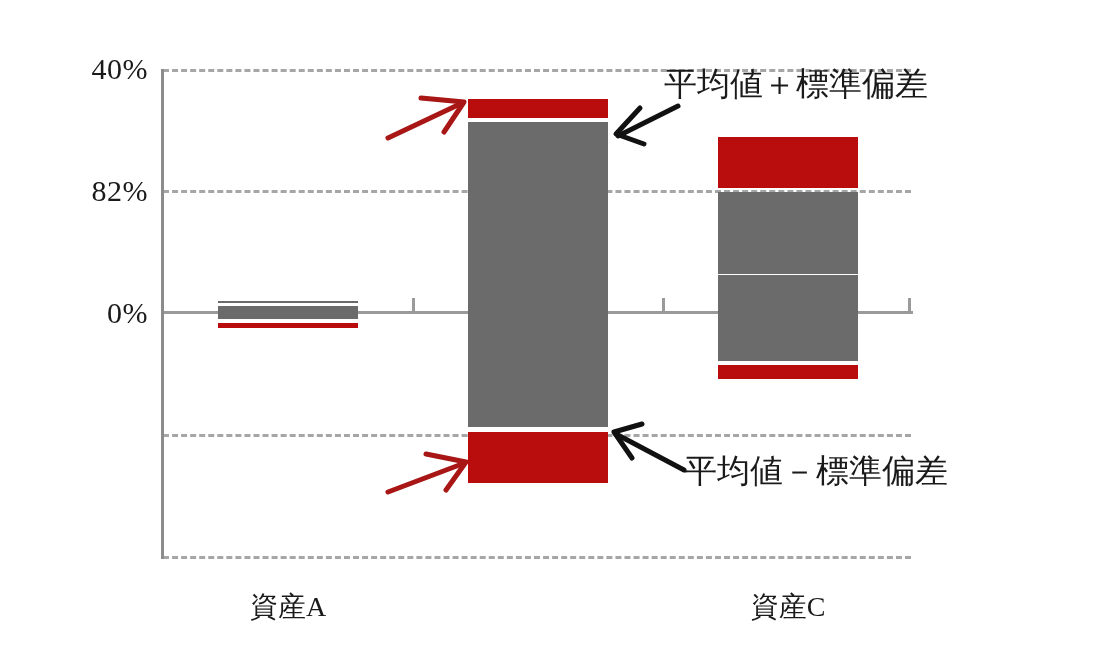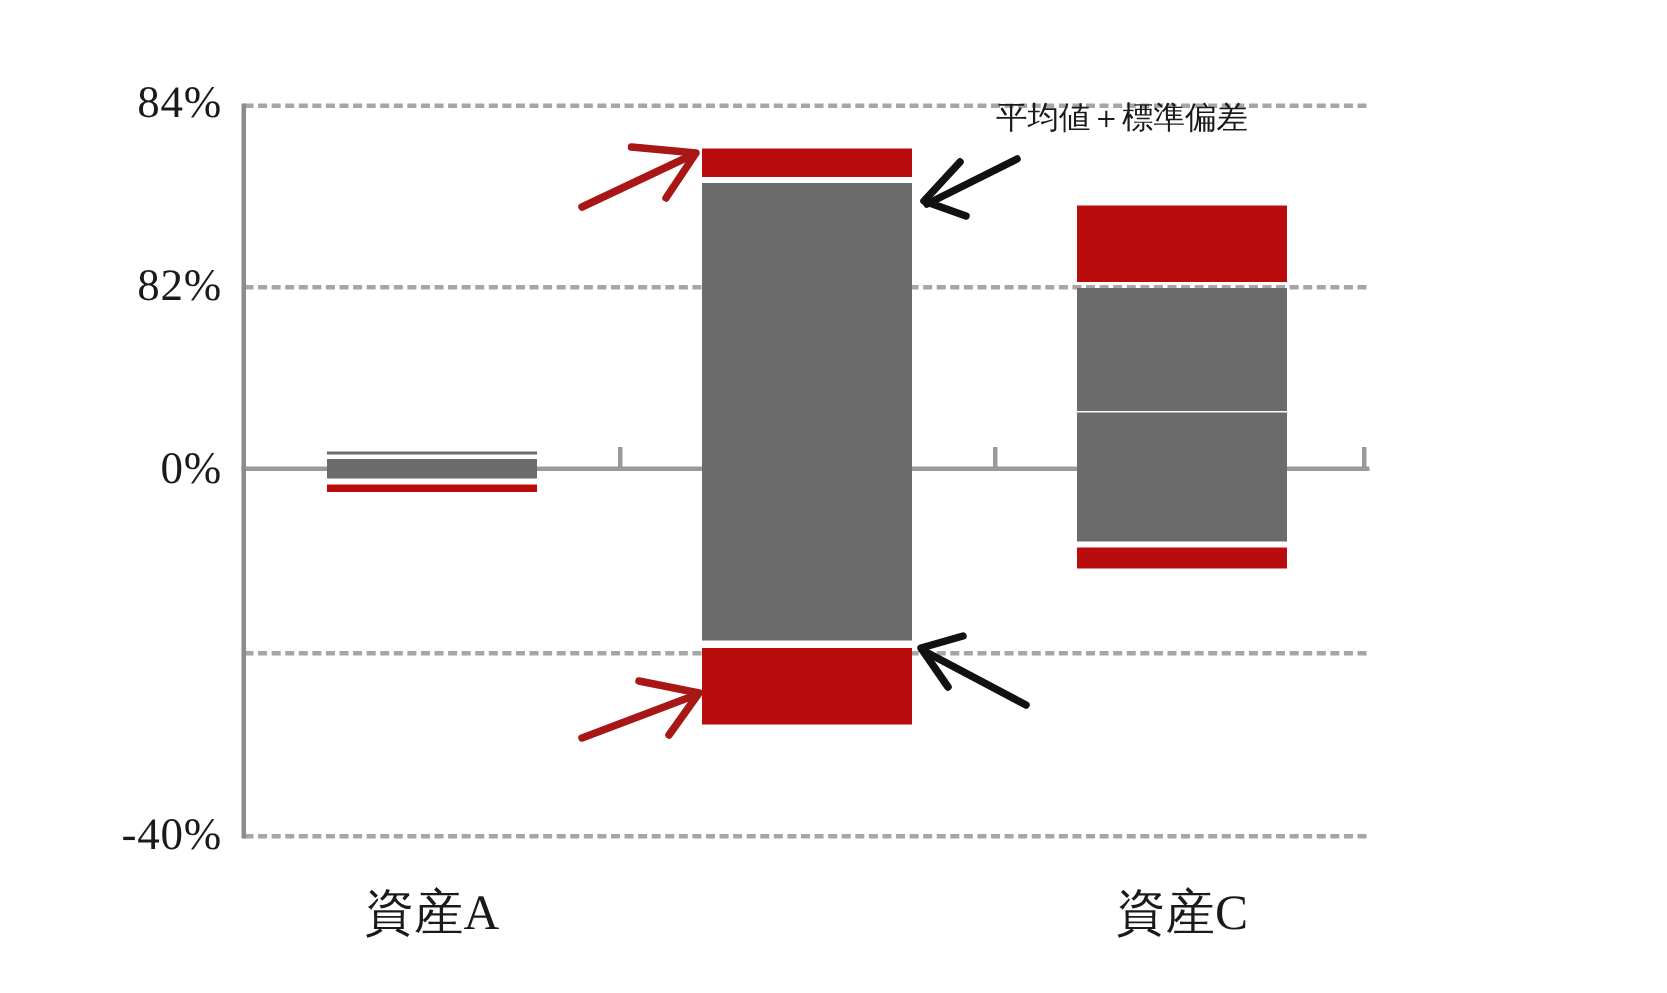--- a/index.html
+++ b/index.html
@@ -86,29 +86,29 @@
   }
   .seg-gray { background: #6b6b6b; }
   .seg-red  { background: #b90c0c; }
 
   
   .cat-label {
     position: absolute;
     top: 593px;
     width: 220px;
     text-align: center;
-    font-size: 33px;
+    font-size: 28px;
     color: #1a1a1a;
     line-height: 1;
   }
 
   
   .annot {
     position: absolute;
-    font-size: 21px;
+    font-size: 33px;
     line-height: 1;
     white-space: nowrap;
   }
   .annot-red   { color: #a81616; }
   .annot-black { color: #1a1a1a; }
 
   .arrow-svg { position: absolute; overflow: visible; }
 </style>
 </head>
 <body>
@@ -123,24 +123,23 @@
     <div class="gridline" style="top:487px;"></div>
   </div>
 
   <div id="y-axis-spine"></div>
 
   <div class="cat-tick" style="left:412px;"></div>
   <div class="cat-tick" style="left:662px;"></div>
   <div class="cat-tick" style="left:908px;"></div>
 
   <div id="y-tick-labels">
-    <div class="y-tick-label" style="top:54px;">84%</div>
+    <div class="y-tick-label" style="top:54px;">40%</div>
     <div class="y-tick-label" style="top:176px;">82%</div>
     <div class="y-tick-label" style="top:298px;">0%</div>
-    <div class="y-tick-label" style="top:542px;">-40%</div>
   </div>
 
   <div>
 
     <div class="bar-seg seg-gray" style="left: 218px; top: 301px; width: 140px; height: 2px;"></div>
 
     <div class="bar-seg seg-gray" style="left: 218px; top: 306px; width: 140px; height: 13px;"></div>
 
     <div class="bar-seg seg-red" style="left: 218px; top: 323px; width: 140px; height: 5px;"></div>
   </div>
@@ -179,18 +178,19 @@
     <path d="M2,42 L76,14" stroke="#a81616" stroke-width="5" fill="none" stroke-linecap="round"></path>
     <path d="M40,4 L80,12 L60,40" stroke="#a81616" stroke-width="5" fill="none" stroke-linecap="round" stroke-linejoin="round"></path>
   </svg>
 
   <div class="annot annot-black" style="left:664px; top:68px;">平均値＋標準偏差</div>
   <svg class="arrow-svg" style="left:612px; top:100px;" width="70" height="50" viewBox="0 0 70 50">
     <path d="M66,6 L6,36" stroke="#111111" stroke-width="5" fill="none" stroke-linecap="round"></path>
     <path d="M28,8 L4,34 L32,44" stroke="#111111" stroke-width="5" fill="none" stroke-linecap="round" stroke-linejoin="round"></path>
   </svg>
 
+  <div class="annot annot-black" style="left:684px; top:455px;">平均値－標準偏差</div>
   <svg class="arrow-svg" style="left:610px; top:418px;" width="80" height="60" viewBox="0 0 80 60">
     <path d="M74,52 L6,16" stroke="#111111" stroke-width="5" fill="none" stroke-linecap="round"></path>
     <path d="M32,6 L4,14 L22,40" stroke="#111111" stroke-width="5" fill="none" stroke-linecap="round" stroke-linejoin="round"></path>
   </svg>
 
 </div>
 
 </body></html>

